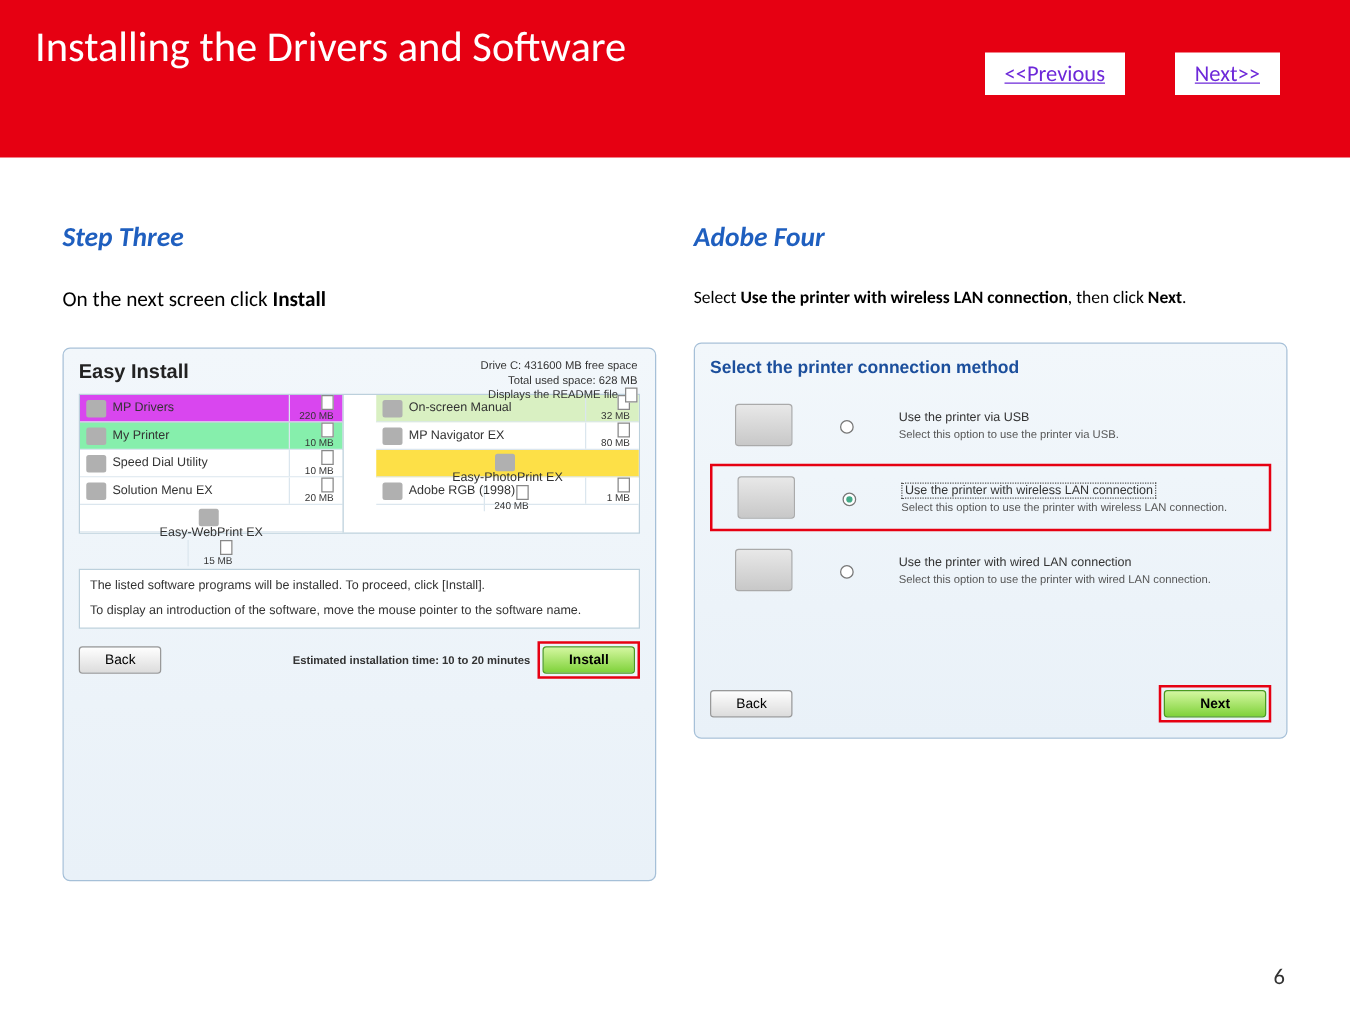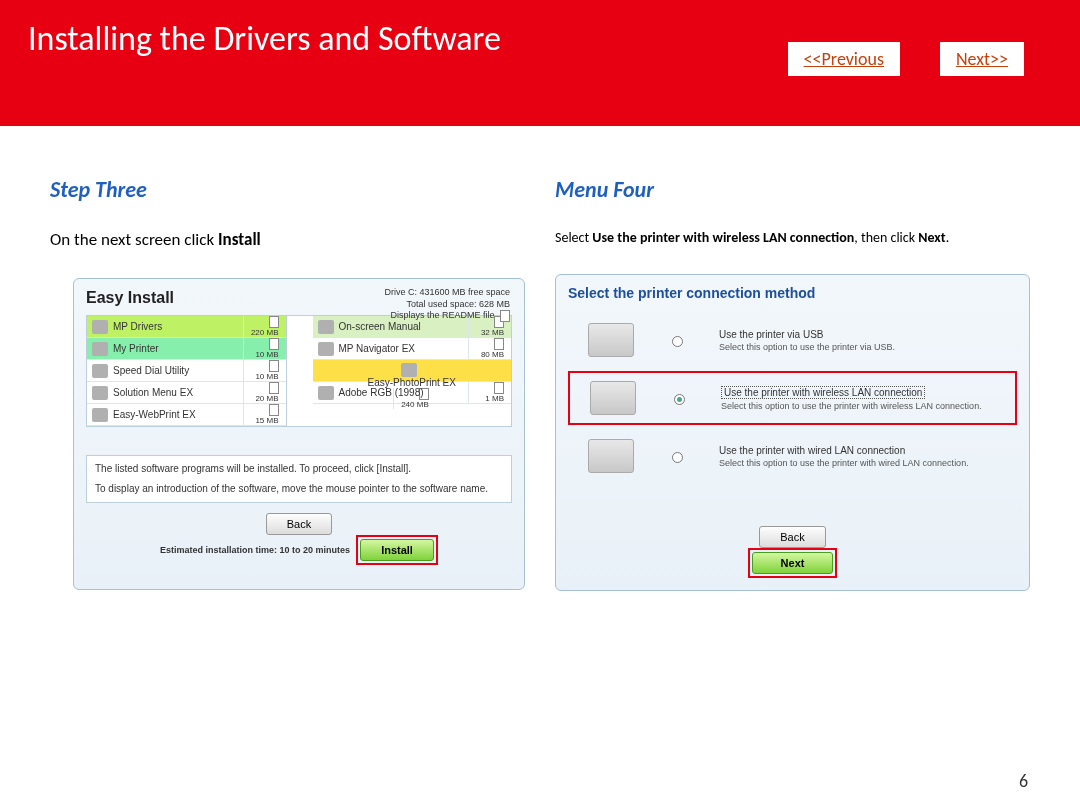--- a/index.html
+++ b/index.html
@@ -1,38 +1,38 @@
 <!DOCTYPE html>
 <html><head>
 <meta charset="utf-8">
 <style>
   * { box-sizing: border-box; margin: 0; padding: 0; }
   body { width: 1080px; height: 810px; font-family: Calibri, Arial, sans-serif; background: #fff; position: relative; overflow: hidden; }
   .header { background: #e60012; height: 126px; padding: 18px 28px; position: relative; }
   .page-title { color: #fff; font-size: 34px; font-weight: 300; }
-  .nav-prev, .nav-next { position: absolute; top: 42px; background: #fff; color: #c2410c; text-decoration: underline; padding: 6px 16px; font-size: 18px; cursor: pointer; }
+  .nav-prev, .nav-next { position: absolute; top: 42px; background: #fff; color: #6d28d9; text-decoration: underline; padding: 6px 16px; font-size: 18px; cursor: pointer; }
   .nav-prev { right: 180px; }
   .nav-next { right: 56px; }
   .content { display: flex; padding: 50px 50px 0 50px; gap: 30px; }
   .col { flex: 1; }
   .step-heading { color: #1f5fbf; font-weight: bold; font-style: italic; font-size: 22px; margin-bottom: 26px; }
   .step-instruction { font-size: 17px; margin-bottom: 28px; }
   .step-instruction-small { font-size: 14px; margin-bottom: 28px; }
   .dialog { border: 1px solid #a6c0d8; border-radius: 6px; background: linear-gradient(#f2f7fb,#e9f1f8); padding: 10px 12px 12px 12px; font-family: Tahoma, Arial, sans-serif; font-size: 10px; color: #333; position: relative; }
   .dlg-title { font-size: 16px; font-weight: bold; color: #222; margin-bottom: 8px; }
   .drive-info { position: absolute; top: 8px; right: 14px; text-align: right; font-size: 9px; line-height: 1.3; }
   .software-table { display: flex; border: 1px solid #bcd0dc; background: #fff; }
   .software-col { flex: 1; }
   .sw-row { display: flex; align-items: center; border-bottom: 1px solid #dbe6ee; padding: 3px 5px; height: 22px; }
   .sw-row:first-child { background: #d9f0c2; }
   .sw-icon { width: 16px; height: 14px; background: #b0b0b0; border-radius: 2px; margin-right: 5px; flex-shrink: 0; }
   .sw-name { flex: 1; font-size: 10px; }
   .sw-size { width: 38px; text-align: right; font-size: 8px; border-left: 1px solid #dbe6ee; padding-left: 3px; padding-right: 2px; }
   .note-box { border: 1px solid #bcd0dc; background: #fff; margin-top: 28px; padding: 6px 8px; font-size: 10px; line-height: 1.4; }
-  .dlg-footer { display: flex; align-items: center; justify-content: space-between; margin-top: 10px; flex-direction: column; }
+  .dlg-footer { display: flex; align-items: center; justify-content: space-between; margin-top: 10px; }
   .dlg-btn { background: linear-gradient(#fefefe,#dcdcdc); border: 1px solid #999; border-radius: 3px; padding: 4px 20px; font-size: 11px; cursor: pointer; }
   .est-text { font-size: 9px; font-weight: bold; }
   .install-highlight { border: 2px solid #e60012; padding: 2px; display: inline-block; }
   .install-btn { background: linear-gradient(#d4f7a0,#7fd23a); border: 1px solid #4a9b1f; border-radius: 3px; padding: 4px 20px; font-size: 11px; font-weight: bold; cursor: pointer; }
   .next-btn-green { background: linear-gradient(#d4f7a0,#7fd23a); border: 1px solid #4a9b1f; border-radius: 3px; padding: 4px 28px; font-size: 11px; font-weight: bold; cursor: pointer; }
   
   .dlg-title-blue { font-size: 14px; font-weight: bold; color: #1c4f9c; margin-bottom: 14px; }
   .conn-option { display: flex; align-items: center; padding: 8px 4px 8px 20px; margin: 6px 0; gap: 28px; }
   .conn-option.highlight { border: 2px solid #e60012; }
   .conn-icon { width: 46px; height: 34px; background: linear-gradient(#e8e8e8,#c8c8c8); border: 1px solid #aaa; border-radius: 3px; margin-right: 10px; flex-shrink: 0; }
@@ -55,51 +55,51 @@
 </div>
 
 <div class="content">
 
   <div class="col">
     <div class="step-heading">Step Three</div>
     <div class="step-instruction">
       <span>On the next screen click </span><b>Install</b>
     </div>
 
-    <div class="dialog" style="height:312px;margin-left:23px;">
+    <div class="dialog" style="height:427px;">
       <div class="dlg-title">Easy Install</div>
       <div class="drive-info">
         <div>Drive C: 431600 MB free space</div>
         <div>Total used space: 628 MB</div>
         <div><span>Displays the README file</span> <span class="doc-icon"></span></div>
       </div>
 
       <div class="software-table">
         <div class="software-col" id="sw-left">
-            <div class="sw-row" style="background: #bef264;">
+            <div class="sw-row" style="background: #d946ef;">
               <div class="sw-icon"></div>
               <div class="sw-name">MP Drivers</div>
               <div class="sw-size"><span class="doc-icon"></span><br>220 MB</div>
             </div>
             <div class="sw-row" style="background: #86efac;">
               <div class="sw-icon"></div>
               <div class="sw-name">My Printer</div>
               <div class="sw-size"><span class="doc-icon"></span><br>10 MB</div>
             </div>
             <div class="sw-row" style="background: rgb(255, 255, 255);">
               <div class="sw-icon"></div>
               <div class="sw-name">Speed Dial Utility</div>
               <div class="sw-size"><span class="doc-icon"></span><br>10 MB</div>
             </div>
             <div class="sw-row" style="background: rgb(255, 255, 255);">
               <div class="sw-icon"></div>
               <div class="sw-name">Solution Menu EX</div>
               <div class="sw-size"><span class="doc-icon"></span><br>20 MB</div>
             </div>
-            <div class="sw-row" style="background: rgb(255, 255, 255);">
+            <div class="sw-row" style="background: rgb(255, 255, 255); flex-direction: column;">
               <div class="sw-icon"></div>
               <div class="sw-name">Easy-WebPrint EX</div>
               <div class="sw-size"><span class="doc-icon"></span><br>15 MB</div>
             </div>
           </div>
         <div class="software-col" id="sw-right" style="border-left:1px solid #bcd0dc;padding-left:26px;">
             <div class="sw-row" style="background: rgb(217, 240, 194);">
               <div class="sw-icon"></div>
               <div class="sw-name">On-screen Manual</div>
               <div class="sw-size"><span class="doc-icon"></span><br>32 MB</div>
@@ -133,21 +133,21 @@
           <span class="est-text">Estimated installation time: 10 to 20 minutes</span>
           <span class="install-highlight">
             <button class="install-btn">Install</button>
           </span>
         </div>
       </div>
     </div>
   </div>
 
   <div class="col">
-    <div class="step-heading">Menu Four</div>
+    <div class="step-heading">Adobe Four</div>
     <div class="step-instruction-small">
       <span>Select </span><b>Use the printer with wireless LAN connection</b><span>, then click </span><b>Next</b><span>.</span>
     </div>
 
     <div class="dialog" style="height:317px;">
       <div class="dlg-title-blue">Select the printer connection method</div>
 
       <div class="conn-option">
         <div class="conn-icon"></div>
         <div class="radio"></div>

